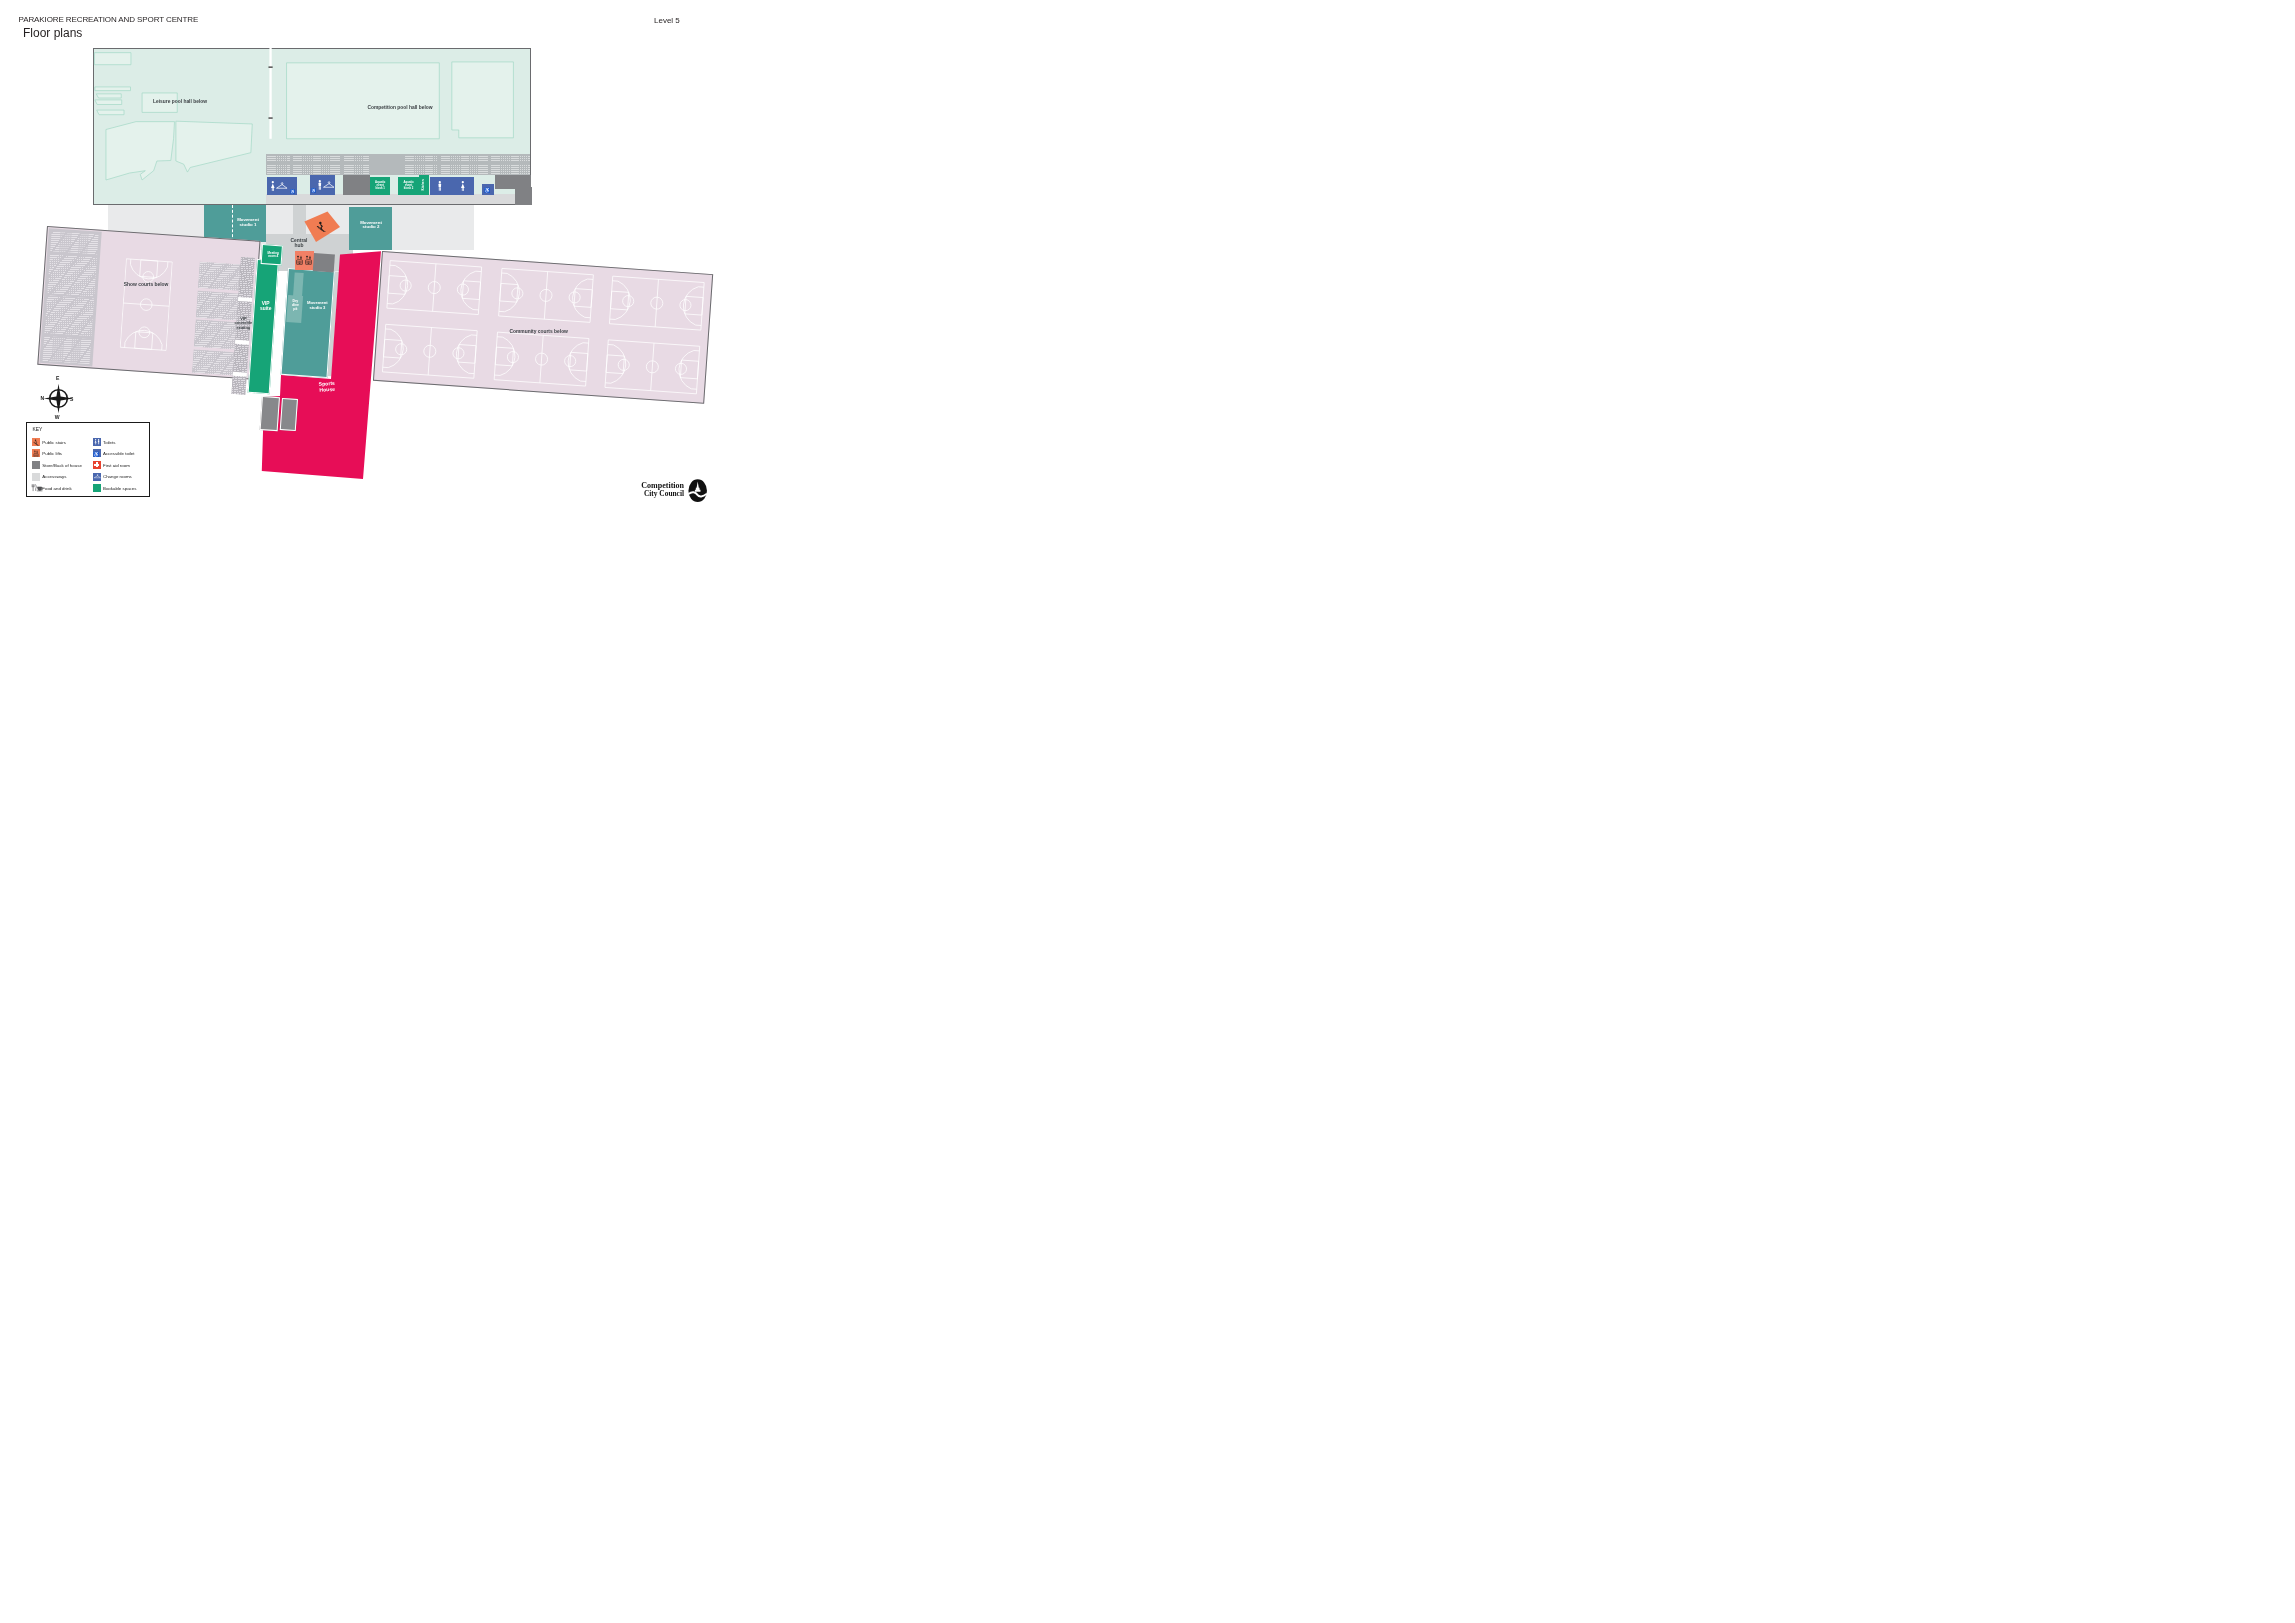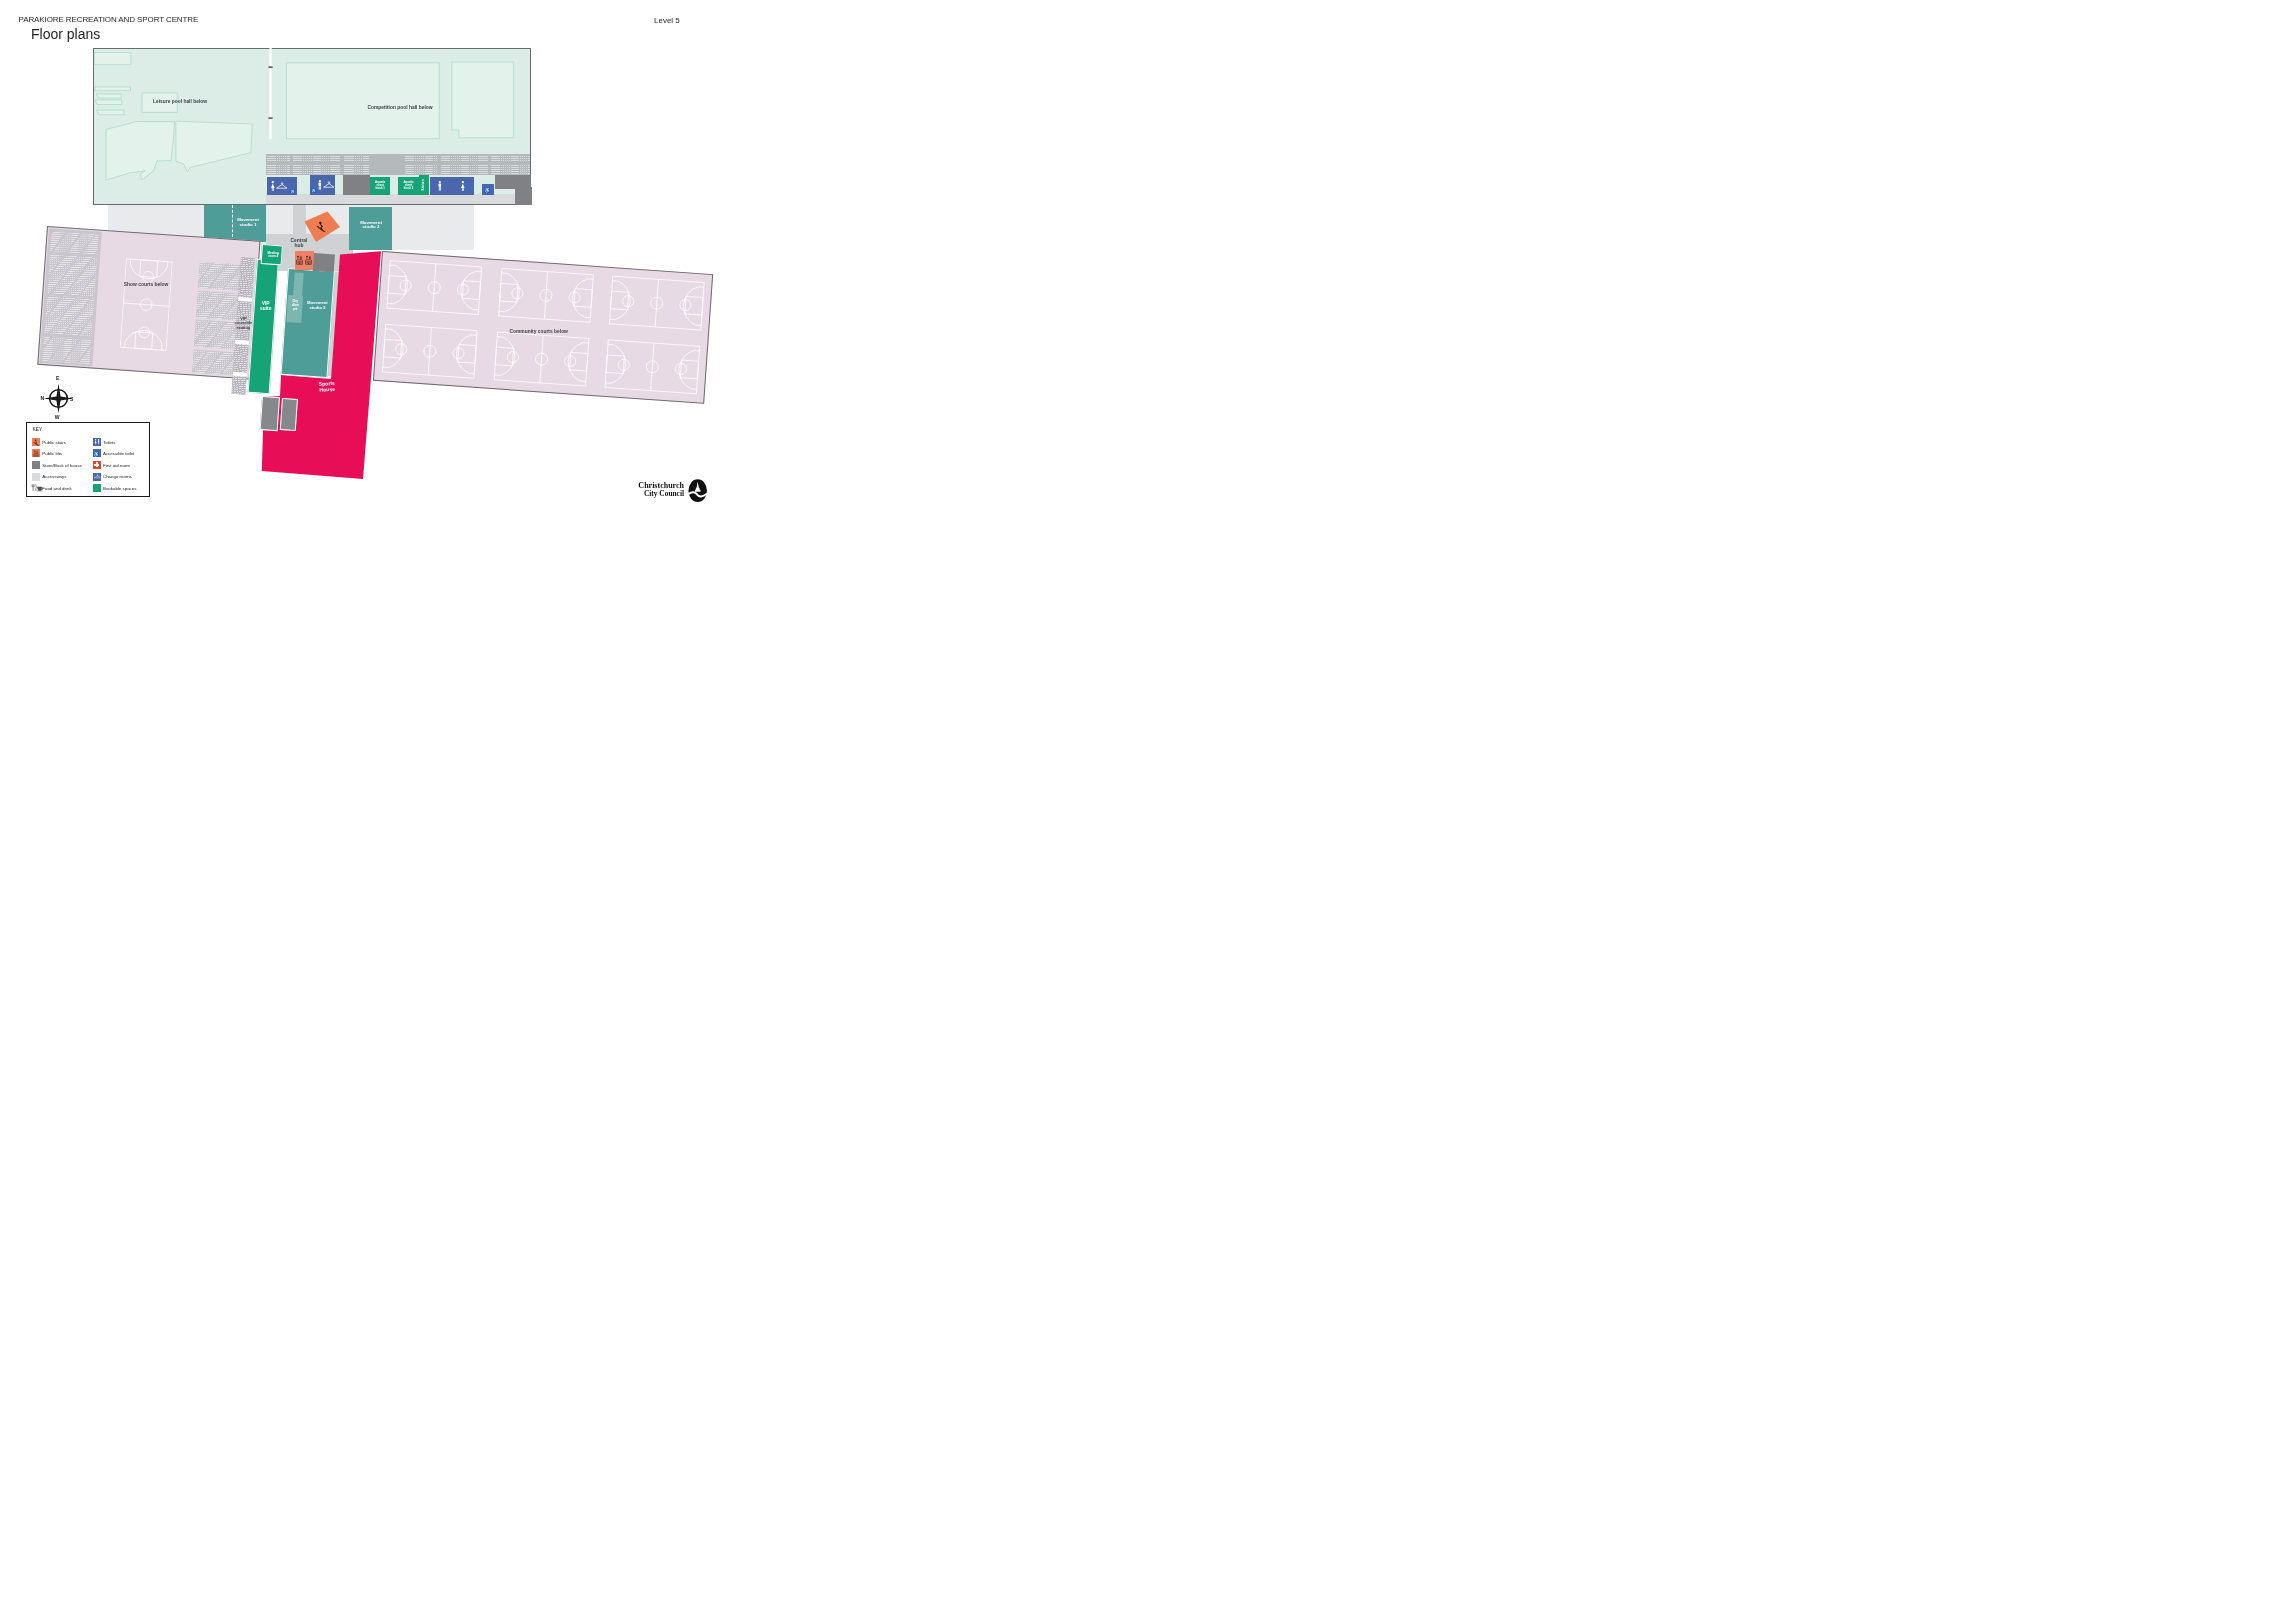--- a/index.html
+++ b/index.html
@@ -88,21 +88,21 @@
         <path d="M2.5,1.5 v4.5 M4.6,1.5 v4.5 M6.7,1.5 v4.5 M4.6,6 v8.5"></path>
         <path d="M10,1.5 c1.8,3.2 1.8,6.5 0.2,8.5 v4"></path>
         <path d="M14.5,6.5 h8.5 v3.2 a4.2,4.2 0 0 1 -8.5,0 z" fill="#4F5052"></path>
         <path d="M23,7.5 a2.6,2.6 0 0 1 0,4.6"></path>
         <path d="M13.5,14.8 h10.5"></path>
       </g>
     </defs>
   </svg>
 
   <div class="bx" style="left:18.5px;top:15.3px;font-size:8px;font-weight:normal;letter-spacing:-0.1px;color:#231F20">PARAKIORE RECREATION AND SPORT CENTRE</div>
-  <div class="bx" style="left:31px;top:26px;font-size:14px;color:#231F20">Floor plans</div>
+  <div class="bx" style="left:23px;top:26px;font-size:12px;color:#231F20">Floor plans</div>
   <div class="bx" style="left:654px;top:15.7px;font-size:8px;font-weight:500;color:#231F20">Level 5</div>
 
   <div class="bx mint" style="left:93px;top:48px;width:438px;height:157px"></div>
   <svg class="bx" style="left:93px;top:48px" width="438" height="157" viewBox="0 0 946 339">
     <g fill="#E4F2EC" stroke="#A6D9C8" stroke-width="1.6" stroke-linejoin="round">
       <rect x="3" y="10" width="79" height="26"></rect>
       <rect x="4" y="84" width="77" height="8"></rect>
       <polygon points="7,99 61,99 61,108 12,108"></polygon>
       <polygon points="4,112 62,112 62,122 9,122"></polygon>
       <polygon points="8,134 67,134 67,144 13,144"></polygon>
@@ -341,21 +341,21 @@
           <use href="#icon-hanger"></use>
         </svg>
     </div>
     <div class="keytxt" style="left:76px;top:51px">Change rooms</div>
 
     <div class="keyicon green" style="left:66px;top:61px"></div>
     <div class="keytxt" style="left:76px;top:63px">Bookable spaces</div>
   </div>
 
   <div class="bx" style="left:591px;top:482px;width:93px;text-align:right;font-family:'Liberation Serif',serif;
-       font-weight:bold;font-size:8px;line-height:1;color:#111">Christchurch</div>
+       font-weight:bold;font-size:8px;line-height:1;color:#111">Competition</div>
   <div class="bx" style="left:591px;top:490px;width:93px;text-align:right;font-family:'Liberation Serif',serif;
        font-weight:bold;font-size:7.4px;line-height:1;color:#111">City Council</div>
   <svg class="bx" style="left:688px;top:478px" width="19.4" height="25.4" viewBox="0 0 46 56">
     <ellipse cx="23" cy="28" rx="22" ry="27" fill="#111"></ellipse>
     <path d="M23,6 L25.6,21 H27.4 V26 H29.6 V30.5 H16.4 V26 H18.6 V21 H20.4 Z" fill="#fff"></path>
     <path d="M1,36 C10,28.5 18,31.5 22.5,38 C26.5,43.5 35,43 45,35" fill="none" stroke="#fff" stroke-width="4.6"></path>
   </svg>
 
 </div>
 

